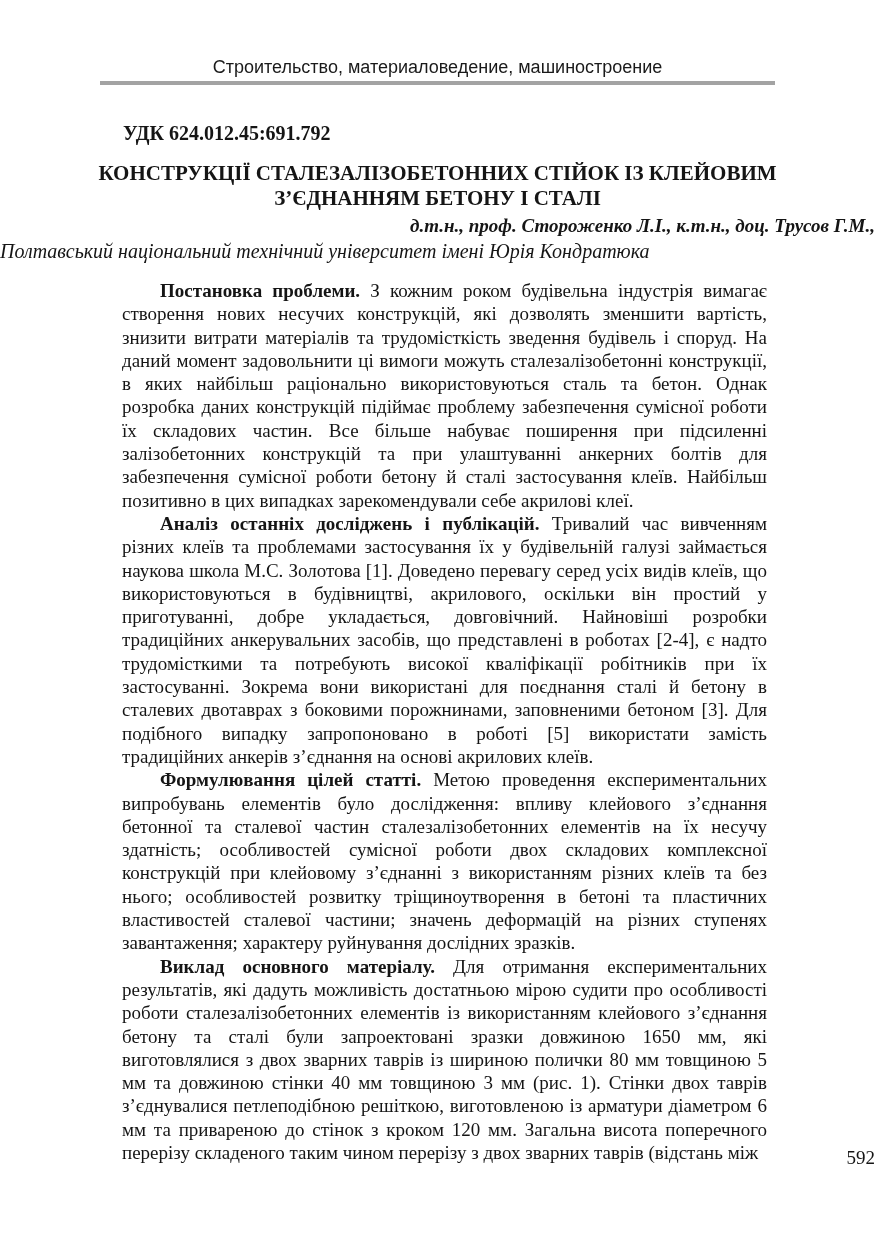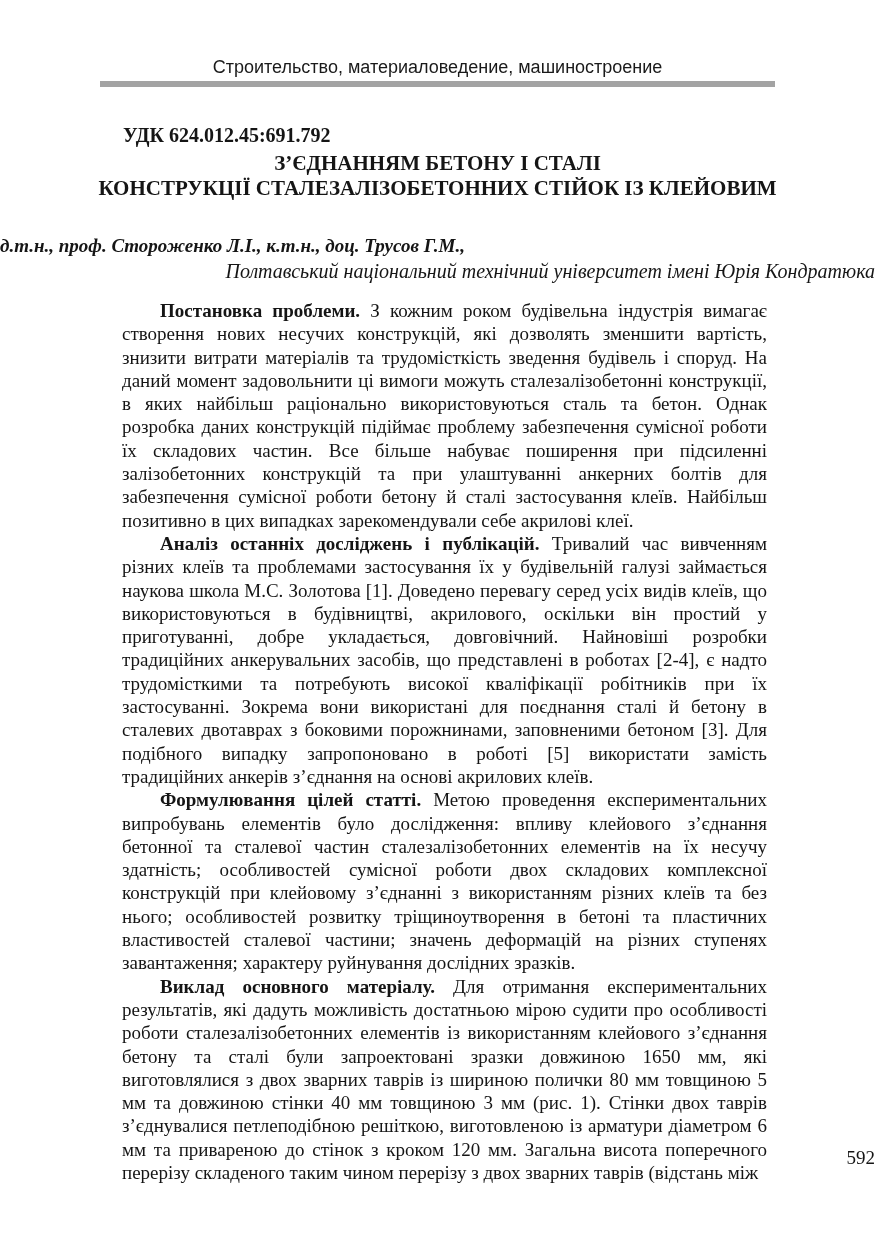--- a/index.html
+++ b/index.html
@@ -16,50 +16,50 @@
     font-family: "Liberation Serif", "DejaVu Serif", serif;
     overflow: hidden;
   }
   .running-head {
     margin: 57px 100px 0 100px;
     text-align: center;
     font-family: "Liberation Sans", "DejaVu Sans", sans-serif;
     font-size: 18px;
     line-height: 21px;
     padding-bottom: 3px;
-    border-bottom: 6px solid #a3a3a3;
+    border-bottom: 4px solid #a3a3a3;
     color: #1a1a1a;
   }
   .udc {
-    margin: 36px 117px 4px 123px;
+    margin: 36px 117px 16px 123px;
     font-weight: bold;
     font-size: 20px;
     line-height: 24px;
   }
   .title {
     margin-top: 2px;
     text-align: center;
     font-weight: bold;
     font-size: 21px;
     line-height: 25px;
   }
   .title .t-line {
     white-space: nowrap;
   }
   .authors {
-    margin-top: 33px;
-    text-align: left;
+    margin-top: 3px;
+    text-align: right;
     font-weight: bold;
     font-style: italic;
     font-size: 19px;
     line-height: 24px;
   }
   .affiliation {
     margin-top: 1px;
-    text-align: right;
+    text-align: left;
     font-style: italic;
     font-size: 20px;
     line-height: 24px;
   }
   .body-text {
     margin: 16px 108px 0 122px;
     font-size: 19px;
     line-height: 23.3px;
     text-align: justify;
   }
@@ -86,22 +86,22 @@
 
 <div class="page">
 
   <div class="running-head">
     <span>Строительство, материаловедение, машиностроение</span>
   </div>
 
   <div class="udc">УДК 624.012.45:691.792</div>
 
   <div class="title">
+    <div class="t-line">КОНСТРУКЦІЇ СТАЛЕЗАЛІЗОБЕТОННИХ СТІЙОК ІЗ КЛЕЙОВИМ</div>
     <div class="t-line">З’ЄДНАННЯМ БЕТОНУ І СТАЛІ</div>
-    <div class="t-line">КОНСТРУКЦІЇ СТАЛЕЗАЛІЗОБЕТОННИХ СТІЙОК ІЗ КЛЕЙОВИМ</div>
   </div>
 
   <div class="authors">
     <div>д.т.н., проф. Стороженко Л.І., к.т.н., доц. Трусов Г.М.,</div>
   </div>
 
   <div class="affiliation">Полтавський національний технічний університет імені Юрія Кондратюка</div>
 
   <div class="body-text">
     <p><span class="para-lead">Постановка проблеми.</span> <span>З кожним роком будівельна індустрія вимагає створення нових несучих конструкцій, які дозволять зменшити вартість, знизити витрати матеріалів та трудомісткість зведення будівель і споруд. На даний момент задовольнити ці вимоги можуть сталезалізобетонні конструкції, в яких найбільш раціонально використовуються сталь та бетон. Однак розробка даних конструкцій підіймає проблему забезпечення сумісної роботи їх складових частин. Все більше набуває поширення при підсиленні залізобетонних конструкцій та при улаштуванні анкерних болтів для забезпечення сумісної роботи бетону й сталі застосування клеїв. Найбільш позитивно в цих випадках зарекомендували себе акрилові клеї.</span></p>

